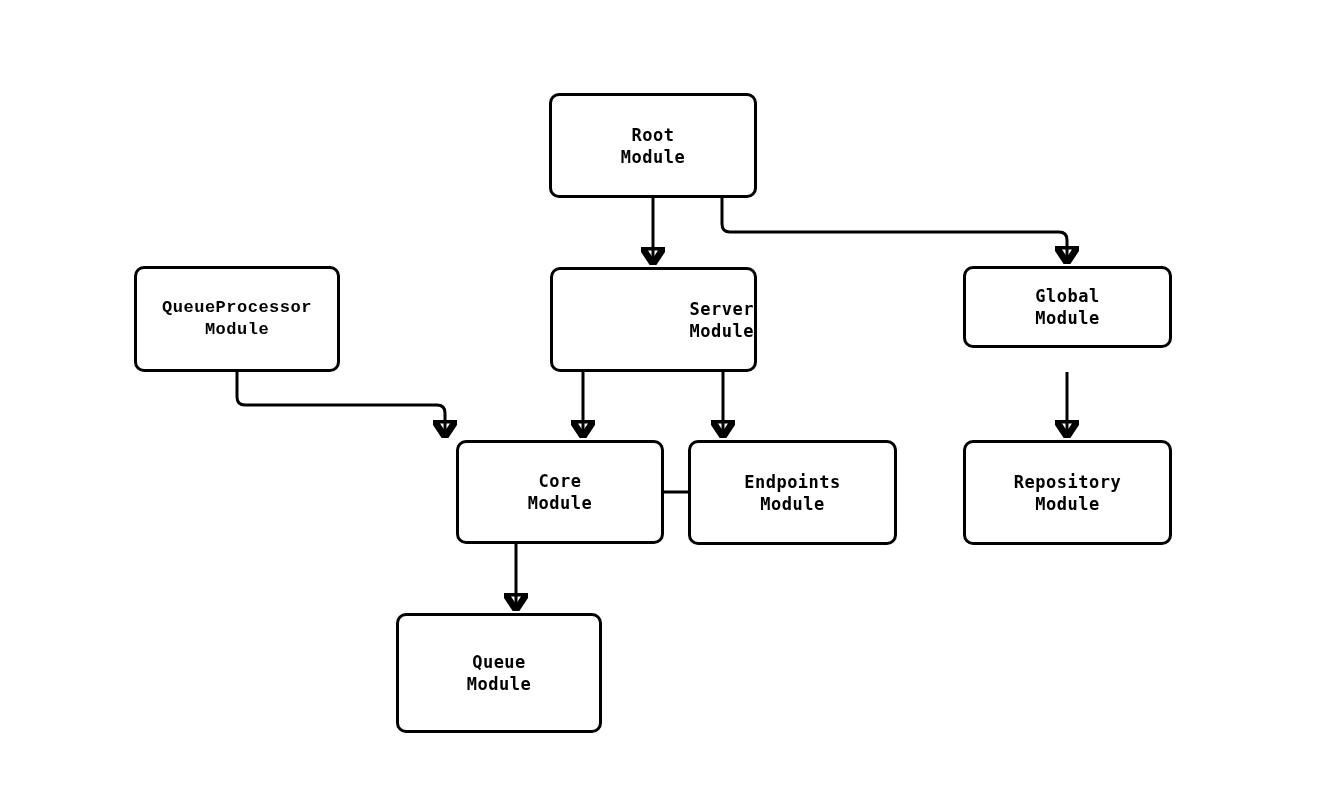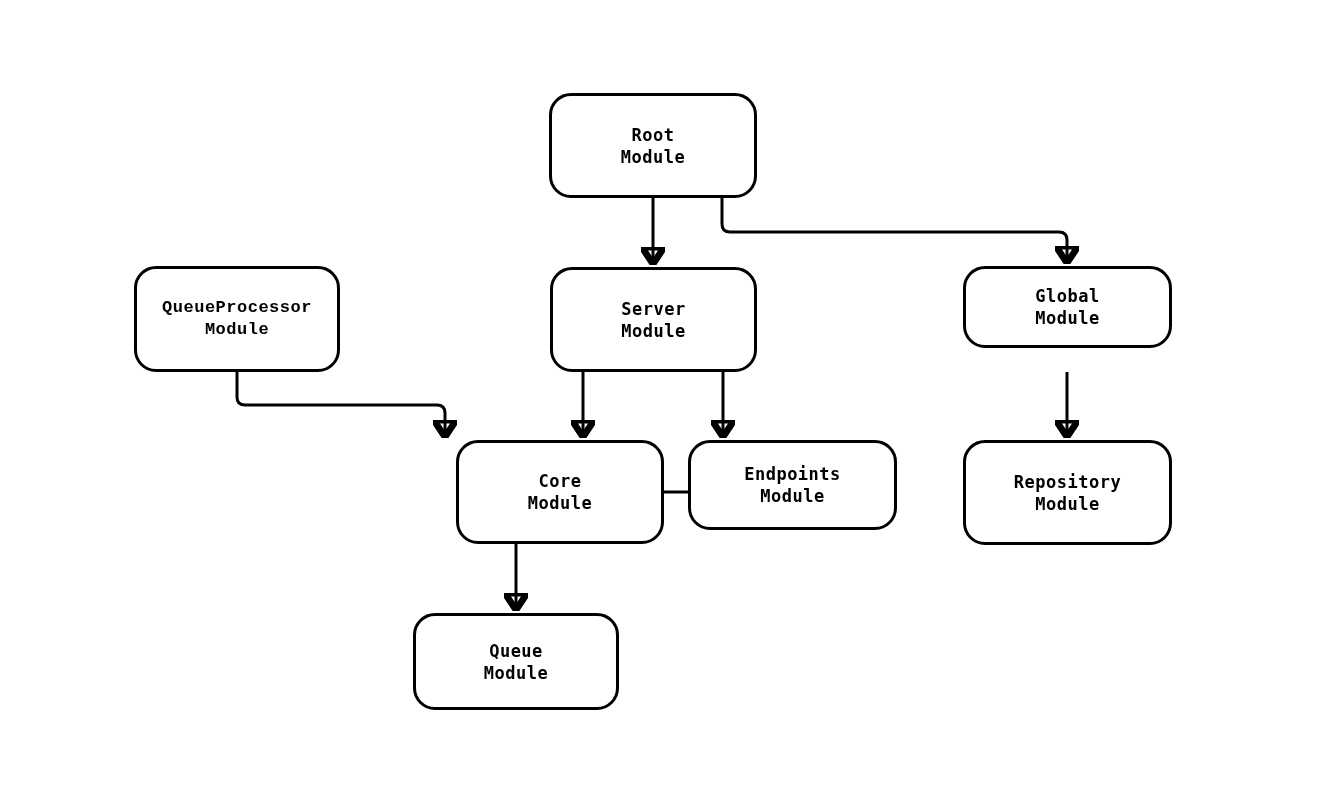--- a/index.html
+++ b/index.html
@@ -23,21 +23,21 @@
   .edges path {
     stroke: #000000;
     stroke-width: 3;
     fill: none;
   }
   .node {
     position: absolute;
     box-sizing: border-box;
     background: #ffffff;
     border: 3px solid #000000;
-    border-radius: 22px;
+    border-radius: 10px;
     display: flex;
     flex-direction: column;
     align-items: center;
     justify-content: center;
     text-align: center;
     font-weight: bold;
     font-size: 17px;
     line-height: 22px;
     color: #000000;
     letter-spacing: 0.5px;
@@ -69,43 +69,43 @@
   <div class="node" style="left:549px; top:93px; width:208px; height:105px;">
     <span>Root</span>
     <span>Module</span>
   </div>
 
   <div class="node" style="left:134px; top:266px; width:206px; height:106px;font-family:Liberation Mono, monospace;">
     <span>QueueProcessor</span>
     <span>Module</span>
   </div>
 
-  <div class="node" style="left:550px; top:267px; width:207px; height:105px;">
+  <div class="node" style="left:550px; top:267px; width:207px; height:105px;align-items:flex-end;">
     <span>Server</span>
     <span>Module</span>
   </div>
 
   <div class="node" style="left:963px; top:266px; width:209px; height:82px;">
     <span>Global</span>
     <span>Module</span>
   </div>
 
   <div class="node" style="left:412px; top:440px; width:208px; height:104px;margin-left:44px;">
     <span>Core</span>
     <span>Module</span>
   </div>
 
-  <div class="node" style="left:688px; top:440px; width:209px; height:90px;">
+  <div class="node" style="left:688px; top:440px; width:209px; height:105px;">
     <span>Endpoints</span>
     <span>Module</span>
   </div>
 
   <div class="node" style="left:963px; top:440px; width:209px; height:105px;">
     <span>Repository</span>
     <span>Module</span>
   </div>
 
-  <div class="node" style="left:413px; top:613px; width:206px; height:97px;">
+  <div class="node" style="left:396px; top:613px; width:206px; height:120px;">
     <span>Queue</span>
     <span>Module</span>
   </div>
 
 </div>
 
 </body></html>

